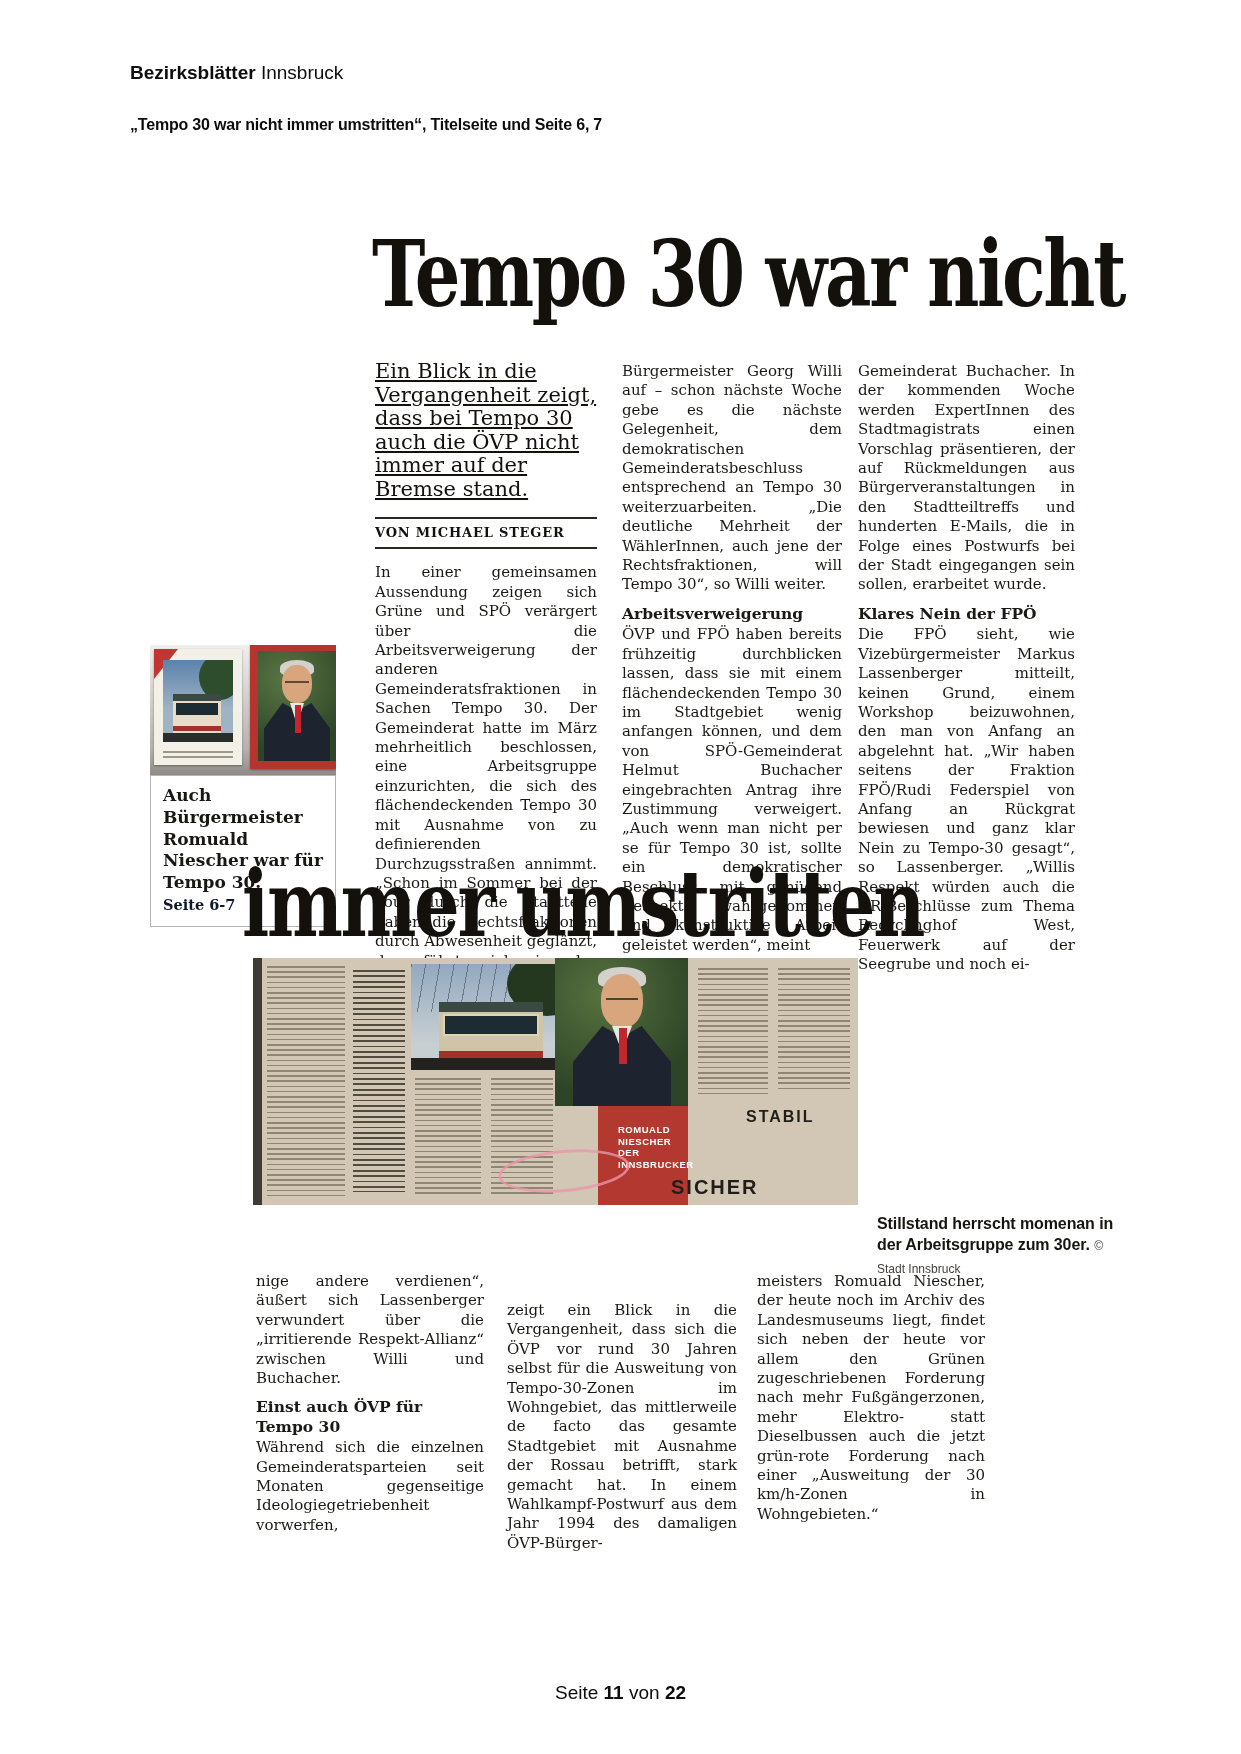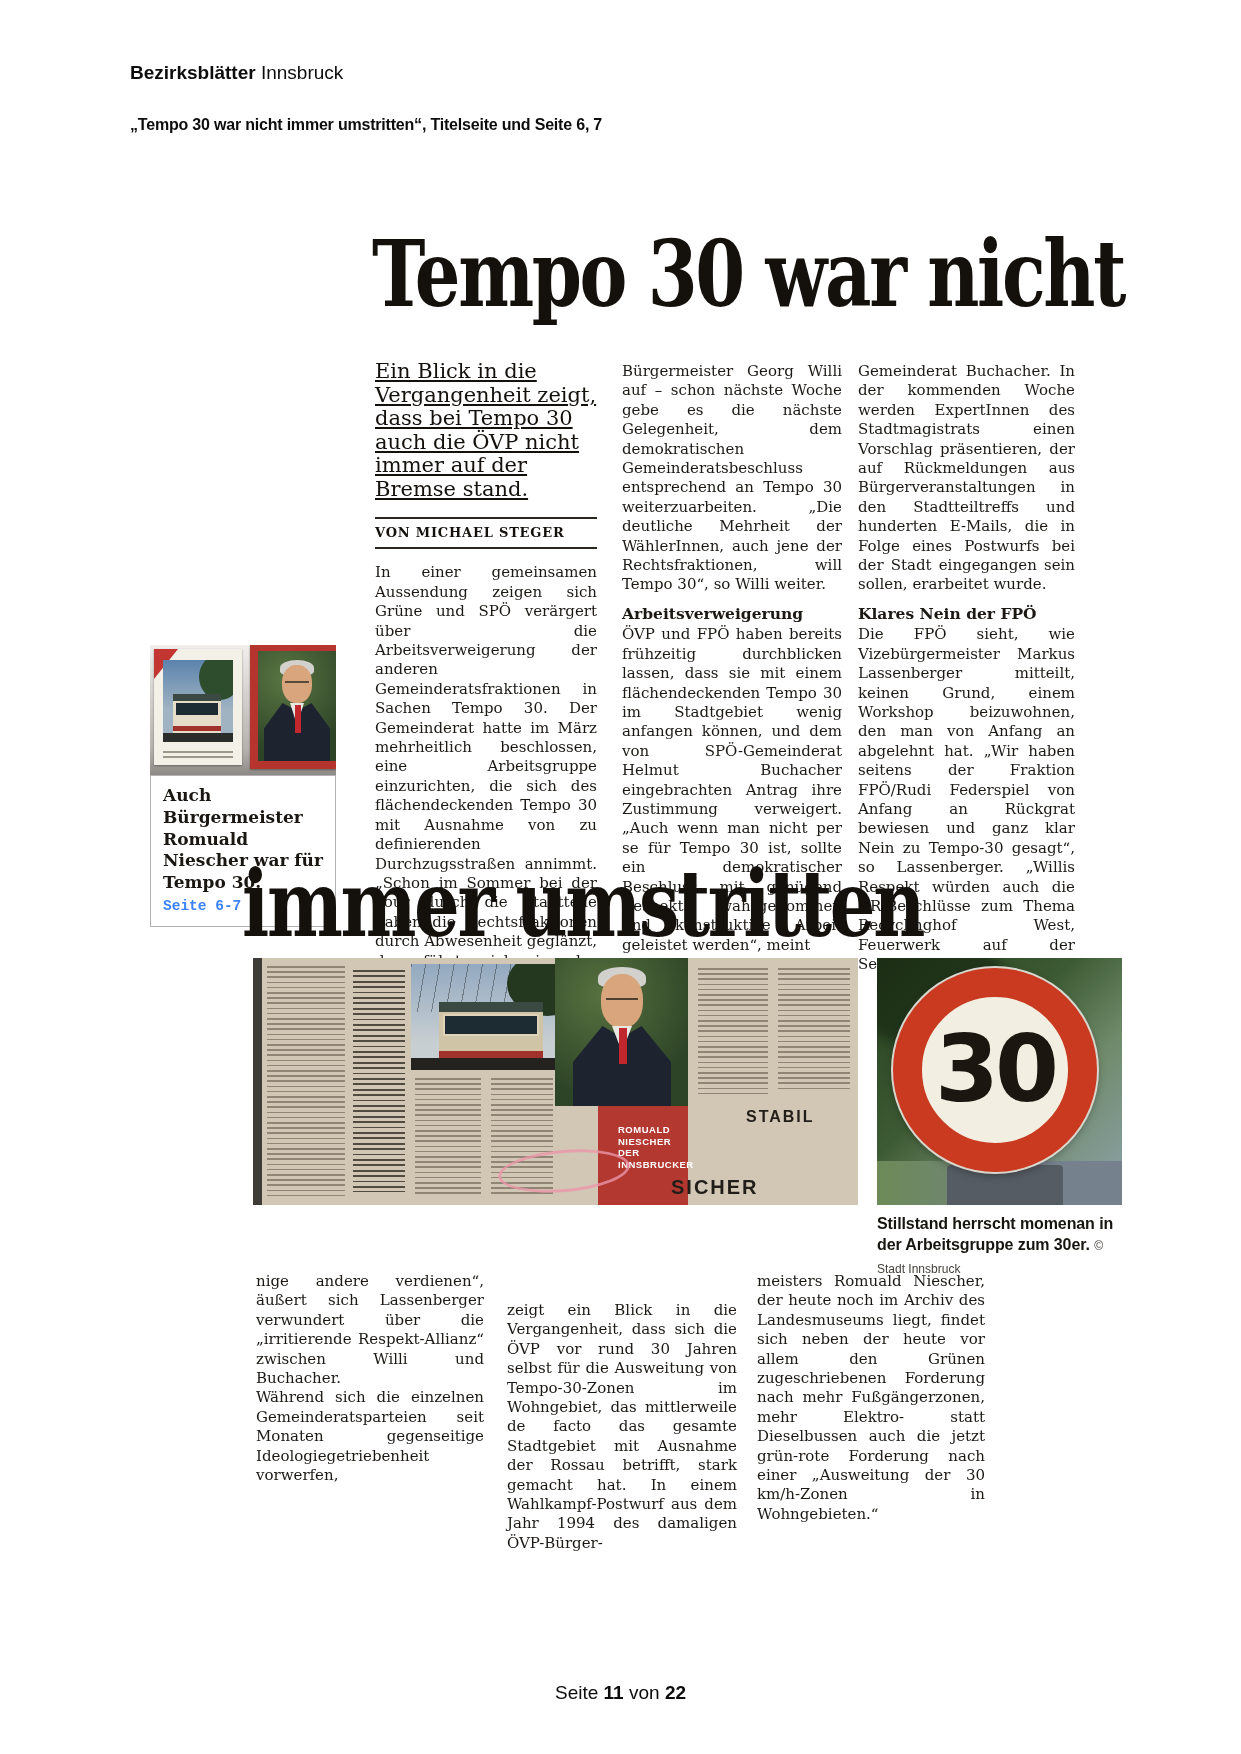--- a/index.html
+++ b/index.html
@@ -44,21 +44,21 @@
   .tp-portrait{position:absolute;left:8px;top:6px;width:78px;height:110px;background:radial-gradient(circle at 35% 25%,#5a7643,#2e4427 75%);overflow:hidden;}
   .mini-head{position:absolute;left:24px;top:14px;width:30px;height:38px;background:#d8a57c;border-radius:46%;}
   .mini-hair{position:absolute;left:22px;top:9px;width:34px;height:16px;background:#d3d1cd;border-radius:50% 50% 30% 30%;}
   .mini-glasses{position:absolute;left:27px;top:30px;width:24px;height:6px;border-top:2px solid #5a4a3a;}
   .mini-suit{position:absolute;left:6px;top:52px;width:66px;height:64px;background:#1d2430;clip-path:polygon(28% 0,50% 12%,72% 0,100% 40%,100% 100%,0 100%,0 40%);}
   .mini-shirt{position:absolute;left:32px;top:52px;width:14px;height:22px;background:#e9e7e2;clip-path:polygon(0 0,100% 0,50% 100%);}
   .mini-tie{position:absolute;left:37px;top:54px;width:6px;height:28px;background:#c1272d;}
   .thumb-captionbox{position:absolute;left:150px;top:775px;width:186px;box-sizing:border-box;background:#fff;
     border:1px solid #b3b3b3;padding:9px 10px 10px 12px;
     font-family:"DejaVu Serif",serif;font-weight:bold;font-size:17px;line-height:1.28;color:#1a1713;}
-  .thumb-ref{color:#3b82f6;font-size:14.5px;white-space:nowrap;font-family:Liberation Mono, monospace;}
+  .thumb-ref{color:#0f172a;font-size:14.5px;white-space:nowrap;}
   
   .microtext{background-image:repeating-linear-gradient(to bottom,rgba(88,80,64,.55) 0 1.6px,transparent 1.6px 5.2px);}
   .microtext-dark{background-image:repeating-linear-gradient(to bottom,rgba(50,44,34,.8) 0 1.8px,transparent 1.8px 5.4px);}
   
   .photoL{position:absolute;left:253px;top:958px;width:605px;height:247px;background:#d2c7b4;overflow:hidden;}
   .pl-edge{position:absolute;left:0;top:0;width:9px;height:100%;background:#3f3b36;}
   .pl-colA{position:absolute;left:14px;top:8px;width:78px;height:230px;}
   .pl-colB{position:absolute;left:100px;top:12px;width:52px;height:222px;}
   .pl-tram{position:absolute;left:158px;top:6px;width:162px;height:106px;background:linear-gradient(#93a9c0,#c8cfd2 75%);overflow:hidden;}
   .pl-tree{position:absolute;right:-14px;top:-12px;width:80px;height:64px;background:#24381f;border-radius:50%;}
@@ -199,37 +199,30 @@
       <div class="pl-tie"></div>
     </div>
     <div class="pl-name">ROMUALD NIESCHER DER INNSBRUCKER</div>
     <div class="pl-colE microtext"></div>
     <div class="pl-colF microtext"></div>
     <div class="pl-stabil">STABIL</div>
     <div class="pl-sicher">SICHER</div>
     <div class="pl-highlight"></div>
   </div>
 
-  <div class="photoR">
-    <div class="pr-blob"></div>
-    <div class="pr-bottom"></div>
-    <div class="pr-mount"></div>
-    <div class="sign">
-      <span class="sign-text">30</span>
-    </div>
-  </div>
 
   <div class="photo-caption capR">
     <span>Stillstand herrscht momenan in der Arbeitsgruppe zum 30er.</span>
     <span> </span>
     <span class="credit">© Stadt Innsbruck</span>
   </div>
 
   <div class="bcol bcolA">
     <p>nige andere verdienen“, äußert sich Lassenberger verwundert über die „irritierende Respekt-Allianz“ zwischen Willi und Buchacher.</p>
+    <p class="subhead">Einst auch ÖVP für Tempo 30</p>
     <p>Während sich die einzelnen Gemeinderatsparteien seit Monaten gegenseitige Ideologiegetriebenheit vorwerfen,</p>
   </div>
   <div class="bcol bcolB">
     <p>zeigt ein Blick in die Vergangenheit, dass sich die ÖVP vor rund 30 Jahren selbst für die Ausweitung von Tempo-30-Zonen im Wohngebiet, das mittlerweile de facto das gesamte Stadtgebiet mit Ausnahme der Rossau betrifft, stark gemacht hat. In einem Wahlkampf-Postwurf aus dem Jahr 1994 des damaligen ÖVP-Bürger-</p>
   </div>
   <div class="bcol bcolC">
     <p>meisters Romuald Niescher, der heute noch im Archiv des Landesmuseums liegt, findet sich neben der heute vor allem den Grünen zugeschriebenen Forderung nach mehr Fußgängerzonen, mehr Elektro- statt Dieselbussen auch die jetzt grün-rote Forderung nach einer „Ausweitung der 30 km/h-Zonen in Wohngebieten.“</p>
   </div>
 
   <div class="footer">

